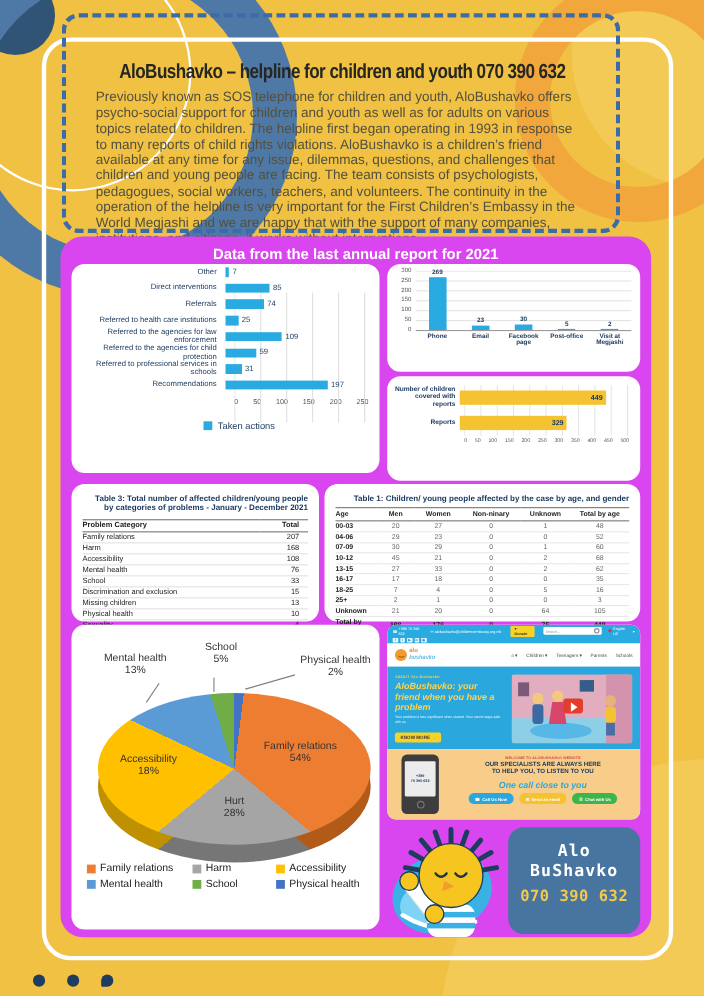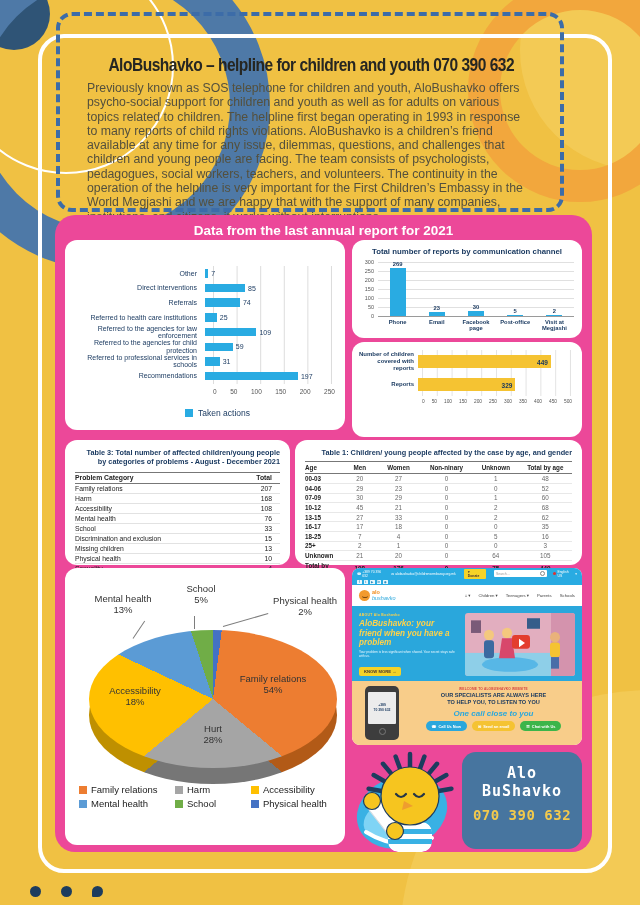--- a/index.html
+++ b/index.html
@@ -17,33 +17,33 @@
   .outer-border{position:absolute;left:38px;top:34px;width:566px;height:831px;border:4px solid #fff;border-radius:26px;}
   .dot{position:absolute;top:886px;width:11px;height:11px;border-radius:50%;background:#1d3c5e;}
   .dot-1{left:30px}.dot-2{left:61px}.dot-3{left:92px;border-radius:50% 50% 50% 10%;}
 
   
   .intro-box{position:absolute;left:56px;top:12px;width:508px;height:200px;border:4px dashed #3c6ca8;border-radius:16px;box-sizing:border-box;}
   .intro-title{margin:38px 10px 5px;font-size:18.5px;font-weight:bold;color:#262622;text-align:center;letter-spacing:-0.6px;transform:scaleX(0.84);transform-origin:center;white-space:nowrap;}
   .intro-text{margin:0 27px;font-size:12.3px;line-height:14.3px;color:#54503d;}
 
   
-  .data-panel{position:absolute;left:55px;top:215px;width:537px;height:637px;background:#ec4899;border-radius:20px;}
+  .data-panel{position:absolute;left:55px;top:215px;width:537px;height:637px;background:#d946ef;border-radius:20px;}
   .panel-header{text-align:center;color:#fff;font-weight:bold;font-size:13.5px;padding-top:8px;}
   .card{position:absolute;background:#fff;border-radius:12px;box-sizing:border-box;}
   .card-a{left:10px;top:25px;width:280px;height:190px;}
   .card-b{left:297px;top:25px;width:230px;height:98px;}
   .card-c{left:297px;top:127px;width:230px;height:95px;}
   .card-d{left:10px;top:225px;width:225px;height:125px;padding:8px 10px;}
   .card-e{left:240px;top:225px;width:287px;height:125px;padding:8px 10px;}
   .card-f{left:10px;top:353px;width:280px;height:277px;padding:12px 8px 6px;}
   .card-g{left:297px;top:353px;width:230px;height:177px;border-radius:8px;overflow:hidden;}
 
   
-  .ca-chart{position:relative;padding-top:26px;}
+  .ca-chart{position:relative;}
   .ha-grid{position:absolute;left:148px;top:26px;width:118px;height:118px;background-image:linear-gradient(to right,#dcdcdc 1px,transparent 1px);background-size:20% 100%;border-right:1px solid #dcdcdc;}
   .ha-row{display:flex;align-items:center;height:14.7px;position:relative;}
   .ha-label{width:140px;text-align:right;font-size:7px;color:#17375e;padding-right:8px;line-height:1.05;box-sizing:border-box;}
   .ha-plot{width:118px;height:8.5px;display:flex;align-items:center;}
   .ha-bar{height:100%;background:#29abe2;}
   .ha-val{font-size:7px;color:#17375e;margin-left:3px;}
   .ha-axis{margin-left:148px;width:122px;display:flex;justify-content:space-between;font-size:6.5px;color:#555;margin-top:4px;}
   .ca-legend{margin-left:120px;margin-top:13px;display:flex;align-items:center;gap:5px;font-size:8.5px;color:#17375e;}
   .swatch{width:8px;height:8px;background:#29abe2;flex:none;}
 
@@ -245,21 +245,20 @@
             <span>250</span>
           </div>
         <div class="ca-legend">
           <span class="swatch"></span>
           <span>Taken actions</span>
         </div>
       </div>
     </div>
 
     <div class="card card-b">
-      <div class="cb-title">Total number of reports by communication channel</div>
       <div class="cb-body">
         <div class="cb-yaxis">
             <div>300</div>
             <div>250</div>
             <div>200</div>
             <div>150</div>
             <div>100</div>
             <div>50</div>
             <div>0</div>
           </div>
@@ -328,21 +327,21 @@
             <span>400</span>
             <span>450</span>
             <span>500</span>
           </div>
       </div>
     </div>
 
     <div class="card card-d">
       <div class="tbl-title">
         <div>Table 3: Total number of affected children/young people</div>
-        <div>by categories of problems - August - December 2021</div>
+        <div>by categories of problems - January - December 2021</div>
       </div>
       <table class="t3">
         <thead>
             <tr>
               <th>Problem Category</th>
               <th class="num">Total</th>
             </tr>
           </thead>
         <tbody>
             <tr>

